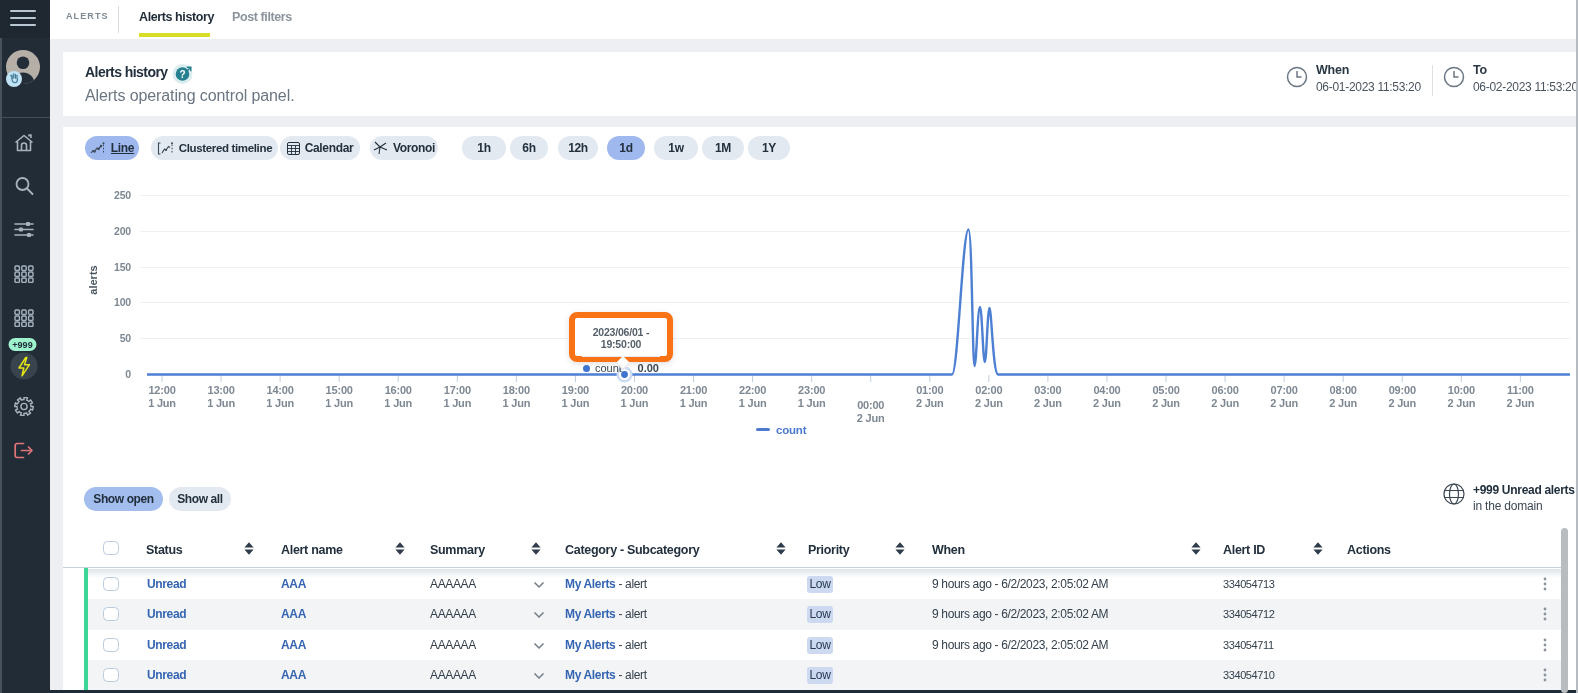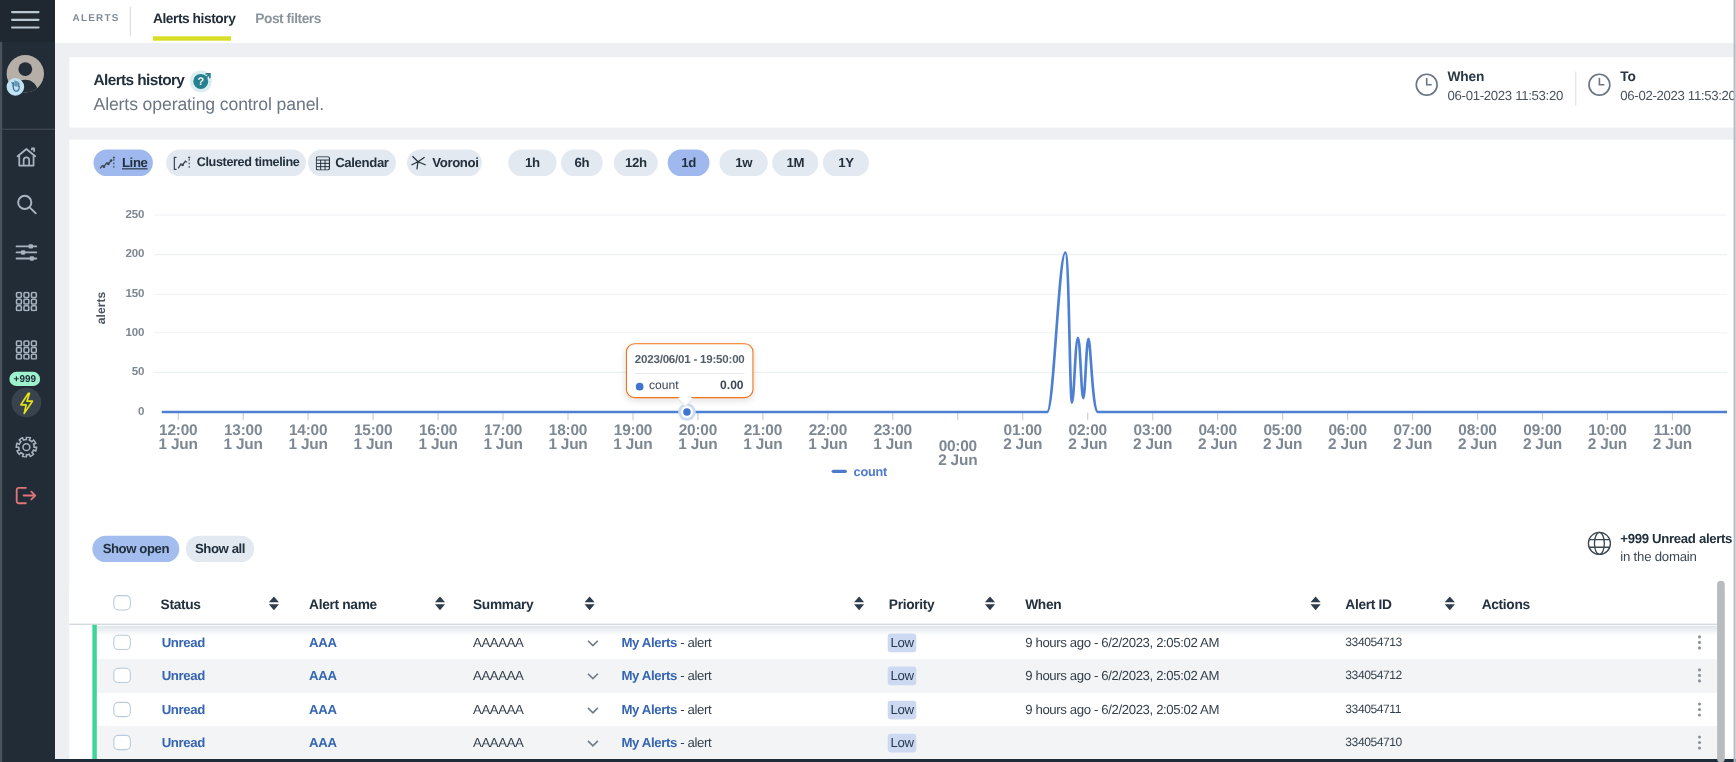--- a/index.html
+++ b/index.html
@@ -37,25 +37,25 @@
 #ccard { position:absolute; left:63px; top:127px; width:1515px; height:566px; background:#fff; }
 
 
 .pill { position:absolute; top:9px; height:24px; border-radius:12px; background:#e3e9f0; color:#22303d;
   font-size:12px; font-weight:bold; letter-spacing:-0.35px; display:flex; align-items:center; justify-content:center; white-space:nowrap; }
 .pill.active { background:#9fb9ee; }
 .pill svg { margin-right:5px; }
 
 
 .ylab { position:absolute; width:40px; text-align:right; font-size:10.5px; font-weight:bold; color:#7e8893; letter-spacing:-0.2px; }
-.xlab { position:absolute; width:50px; text-align:center; font-size:14px; font-weight:bold; color:#7e8893; line-height:13px; letter-spacing:-0.2px; }
+.xlab { position:absolute; width:50px; text-align:center; font-size:11px; font-weight:bold; color:#7e8893; line-height:13px; letter-spacing:-0.2px; }
 #alerts-lab { position:absolute; left:15px; top:147px; font-size:11px; font-weight:bold; color:#4a5560; transform:rotate(-90deg); }
 
 
-#tooltip { position:absolute; left:506px; top:185px; width:116px; height:50px; background:#fff; border:1px solid #f97316; border-radius:8px; box-shadow:0 2px 6px rgba(0,0,0,0.12); }
+#tooltip { position:absolute; left:506px; top:185px; width:104px; height:50px; background:#fff; border:6px solid #f97316; border-radius:8px; box-shadow:0 2px 6px rgba(0,0,0,0.12); }
 #tooltip .tt1 { text-align:center; font-size:10.5px; font-weight:bold; color:#55606b; margin-top:8px; letter-spacing:-0.2px; }
 #tooltip .ttdiv { margin:6px 7px 0 7px; height:1px; background:#e8ebee; }
 #tooltip .tt2 { display:flex; align-items:center; margin:5px 8px 0 8px; font-size:11px; color:#3c4651; }
 #tooltip .dot { width:7px; height:7px; border-radius:50%; background:#3f74cf; margin-right:5px; }
 #tooltip .val { margin-left:auto; font-weight:bold; color:#3c4651; }
 #ttptr { position:absolute; left:555px; top:231px; width:10px; height:10px; background:#fff; border-right:1px solid #e3e6ea; border-bottom:1px solid #e3e6ea; transform:rotate(45deg); }
 
 
 #legend { position:absolute; left:693px; top:297px; font-size:11.5px; font-weight:bold; color:#4d79cf; letter-spacing:-0.2px; }
 #legend .seg { display:inline-block; width:14px; height:3px; background:#4d79cf; border-radius:2px; vertical-align:middle; margin-right:6px; position:relative; top:-1.5px; }
@@ -387,20 +387,21 @@
           <path d="M5 0.2 L9.6 5.6 H0.4 z M5 12.8 L0.4 7.4 H9.6 z" fill="#2e3c4b"></path>
         </svg>
       <div class="th" style="left:218px;">Alert name</div>
       <svg class="sorticon" style="left:332px;" width="10" height="13" viewBox="0 0 10 13">
           <path d="M5 0.2 L9.6 5.6 H0.4 z M5 12.8 L0.4 7.4 H9.6 z" fill="#2e3c4b"></path>
         </svg>
       <div class="th" style="left:367px;">Summary</div>
       <svg class="sorticon" style="left:468px;" width="10" height="13" viewBox="0 0 10 13">
           <path d="M5 0.2 L9.6 5.6 H0.4 z M5 12.8 L0.4 7.4 H9.6 z" fill="#2e3c4b"></path>
         </svg>
+      <div class="th" style="left:502px;">Category - Subcategory</div>
       <svg class="sorticon" style="left:713px;" width="10" height="13" viewBox="0 0 10 13">
           <path d="M5 0.2 L9.6 5.6 H0.4 z M5 12.8 L0.4 7.4 H9.6 z" fill="#2e3c4b"></path>
         </svg>
       <div class="th" style="left:745px;">Priority</div>
       <svg class="sorticon" style="left:832px;" width="10" height="13" viewBox="0 0 10 13">
           <path d="M5 0.2 L9.6 5.6 H0.4 z M5 12.8 L0.4 7.4 H9.6 z" fill="#2e3c4b"></path>
         </svg>
       <div class="th" style="left:869px;">When</div>
       <svg class="sorticon" style="left:1128px;" width="10" height="13" viewBox="0 0 10 13">
           <path d="M5 0.2 L9.6 5.6 H0.4 z M5 12.8 L0.4 7.4 H9.6 z" fill="#2e3c4b"></path>

